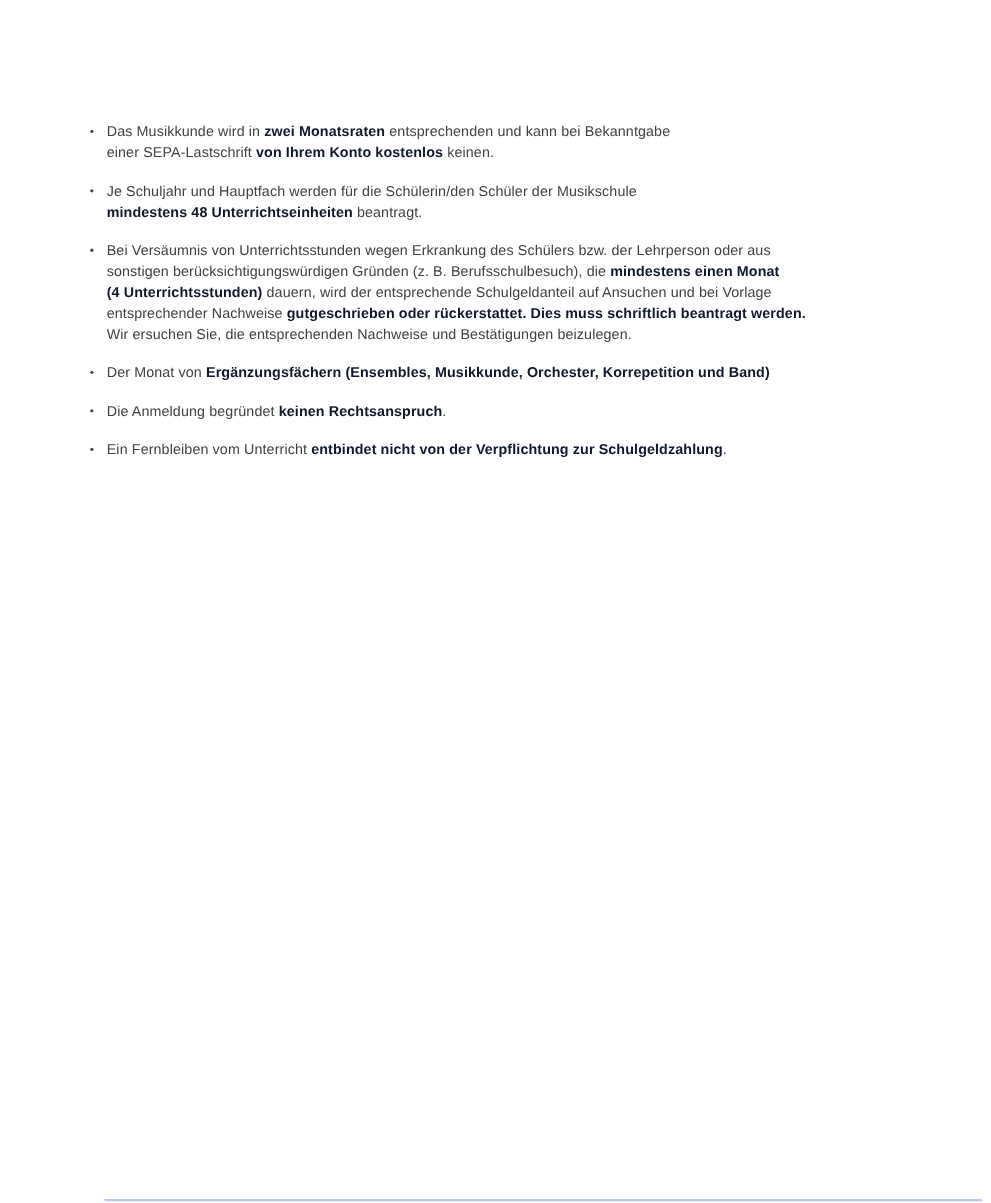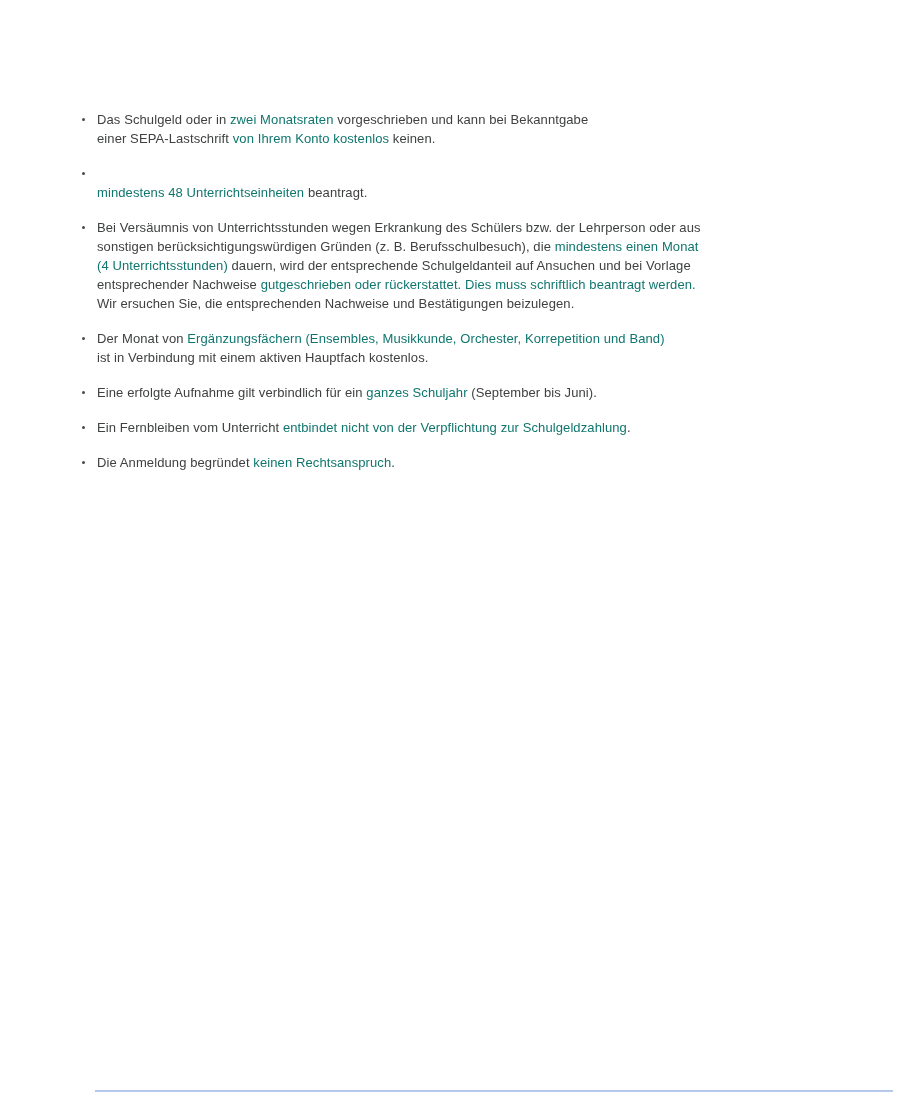--- a/index.html
+++ b/index.html
@@ -38,39 +38,38 @@
     content: "";
     position: absolute;
     left: 1px;
     top: 8px;
     width: 3px;
     height: 3px;
     border-radius: 50%;
     background: #4a4a4a;
   }
   ul.bullets li b {
-    font-weight: 400;
-    color: #0f766e;
+    font-weight: 700;
+    color: #0f172a;
   }
   .footer-divider {
     position: absolute;
     left: 95px;
     top: 1090px;
     width: 798px;
     height: 2px;
     background: #b7c9ea;
   }
 </style>
 </head>
 <body>
 
 <div class="page">
   <ul class="bullets">
-      <li><span>Das Schulgeld oder in </span><b>zwei Monatsraten</b><span> vorgeschrieben und kann bei Bekanntgabe</span><br><span>einer SEPA-Lastschrift </span><b>von Ihrem Konto kostenlos</b><span> keinen.</span></li>
-      <li><br><b>mindestens 48 Unterrichtseinheiten</b><span> beantragt.</span></li>
+      <li><span>Das Musikkunde wird in </span><b>zwei Monatsraten</b><span> entsprechenden und kann bei Bekanntgabe</span><br><span>einer SEPA-Lastschrift </span><b>von Ihrem Konto kostenlos</b><span> keinen.</span></li>
+      <li><span>Je Schuljahr und Hauptfach werden für die Schülerin/den Schüler der Musikschule</span><br><b>mindestens 48 Unterrichtseinheiten</b><span> beantragt.</span></li>
       <li><span>Bei Versäumnis von Unterrichtsstunden wegen Erkrankung des Schülers bzw. der Lehrperson oder aus</span><br><span>sonstigen berücksichtigungswürdigen Gründen (z. B. Berufsschulbesuch), die </span><b>mindestens einen Monat</b><br><b>(4 Unterrichtsstunden)</b><span> dauern, wird der entsprechende Schulgeldanteil auf Ansuchen und bei Vorlage</span><br><span>entsprechender Nachweise </span><b>gutgeschrieben oder rückerstattet. Dies muss schriftlich beantragt werden.</b><br><span>Wir ersuchen Sie, die entsprechenden Nachweise und Bestätigungen beizulegen.</span></li>
-      <li><span>Der Monat von </span><b>Ergänzungsfächern (Ensembles, Musikkunde, Orchester, Korrepetition und Band)</b><br><span>ist in Verbindung mit einem aktiven Hauptfach kostenlos.</span></li>
-      <li><span>Eine erfolgte Aufnahme gilt verbindlich für ein </span><b>ganzes Schuljahr</b><span> (September bis Juni).</span></li>
+      <li><span>Der Monat von </span><b>Ergänzungsfächern (Ensembles, Musikkunde, Orchester, Korrepetition und Band)</b><br></li>
+      <li><span>Die Anmeldung begründet </span><b>keinen Rechtsanspruch</b><span>.</span></li>
       <li><span>Ein Fernbleiben vom Unterricht </span><b>entbindet nicht von der Verpflichtung zur Schulgeldzahlung</b><span>.</span></li>
-      <li><span>Die Anmeldung begründet </span><b>keinen Rechtsanspruch</b><span>.</span></li>
     </ul>
   <div class="footer-divider"></div>
 </div>
 
 </body></html>

